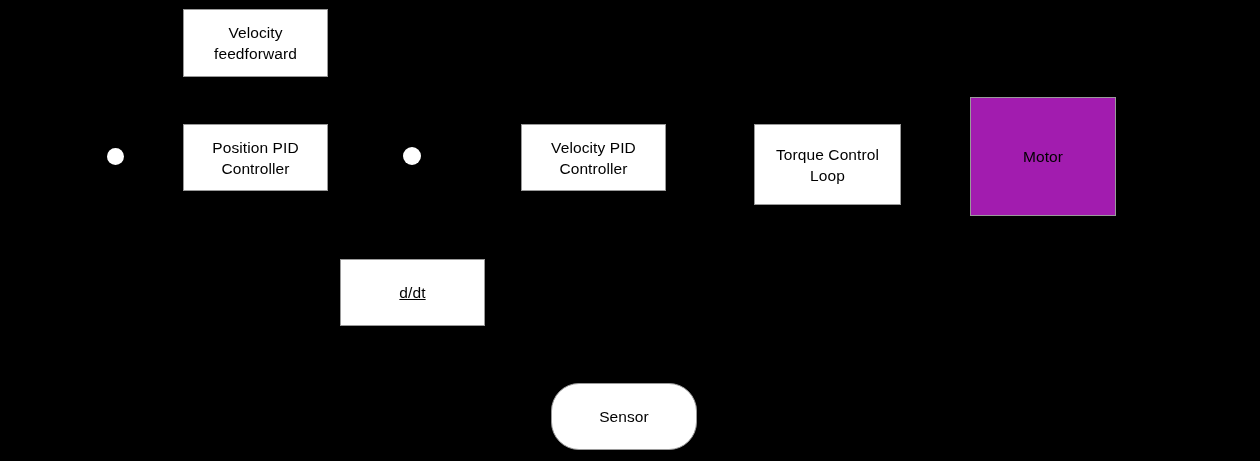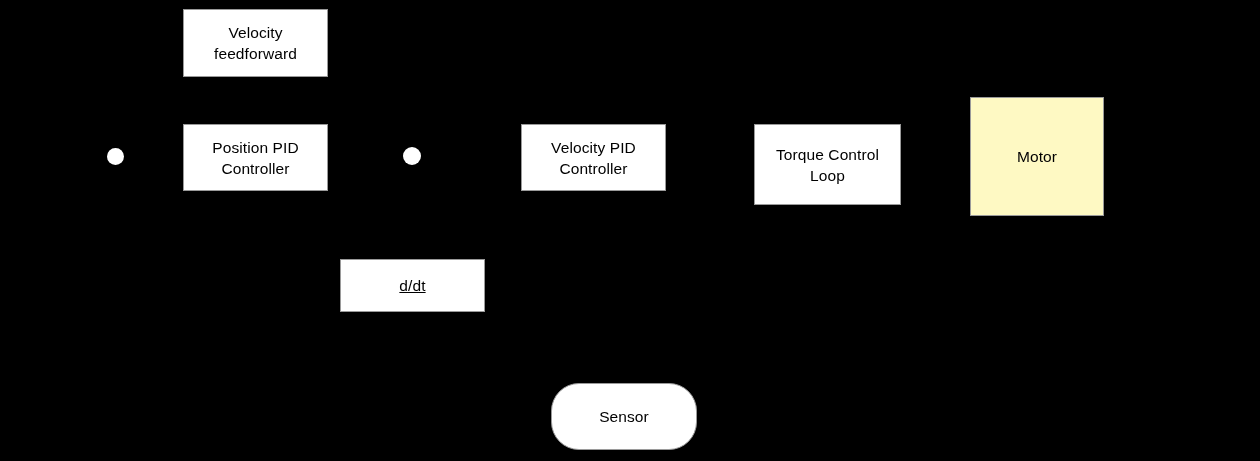--- a/index.html
+++ b/index.html
@@ -52,19 +52,19 @@
 
   <div class="block" style="left: 183px; top: 124px; width: 145px; height: 67px; background: rgb(255, 255, 255); border-color: rgb(154, 154, 154); color: rgb(0, 0, 0);">Position PID
 Controller</div>
 
   <div class="block" style="left: 521px; top: 124px; width: 145px; height: 67px; background: rgb(255, 255, 255); border-color: rgb(154, 154, 154); color: rgb(0, 0, 0);">Velocity PID
 Controller</div>
 
   <div class="block" style="left: 754px; top: 124px; width: 147px; height: 81px; background: rgb(255, 255, 255); border-color: rgb(154, 154, 154); color: rgb(0, 0, 0);">Torque Control
 Loop</div>
 
-  <div class="block" style="left: 970px; top: 97px; width: 134px; height: 119px; background: #fef9c3; border-color: rgb(154, 154, 154); color: rgb(0, 0, 0);">Motor</div>
+  <div class="block" style="left: 970px; top: 97px; width: 146px; height: 119px; background: #a21caf; border-color: rgb(154, 154, 154); color: rgb(0, 0, 0);">Motor</div>
 
-  <div class="block" style="left: 340px; top: 259px; width: 145px; height: 53px; background: rgb(255, 255, 255); border-color: rgb(154, 154, 154); color: rgb(0, 0, 0); text-decoration: underline;">d/dt</div>
+  <div class="block" style="left: 340px; top: 259px; width: 145px; height: 67px; background: rgb(255, 255, 255); border-color: rgb(154, 154, 154); color: rgb(0, 0, 0); text-decoration: underline;">d/dt</div>
 
   <div class="block" style="left: 551px; top: 383px; width: 146px; height: 67px; background: rgb(255, 255, 255); border-color: rgb(154, 154, 154); color: rgb(0, 0, 0); border-radius: 28px;">Sensor</div>
 
 </div>
 
 </body></html>

